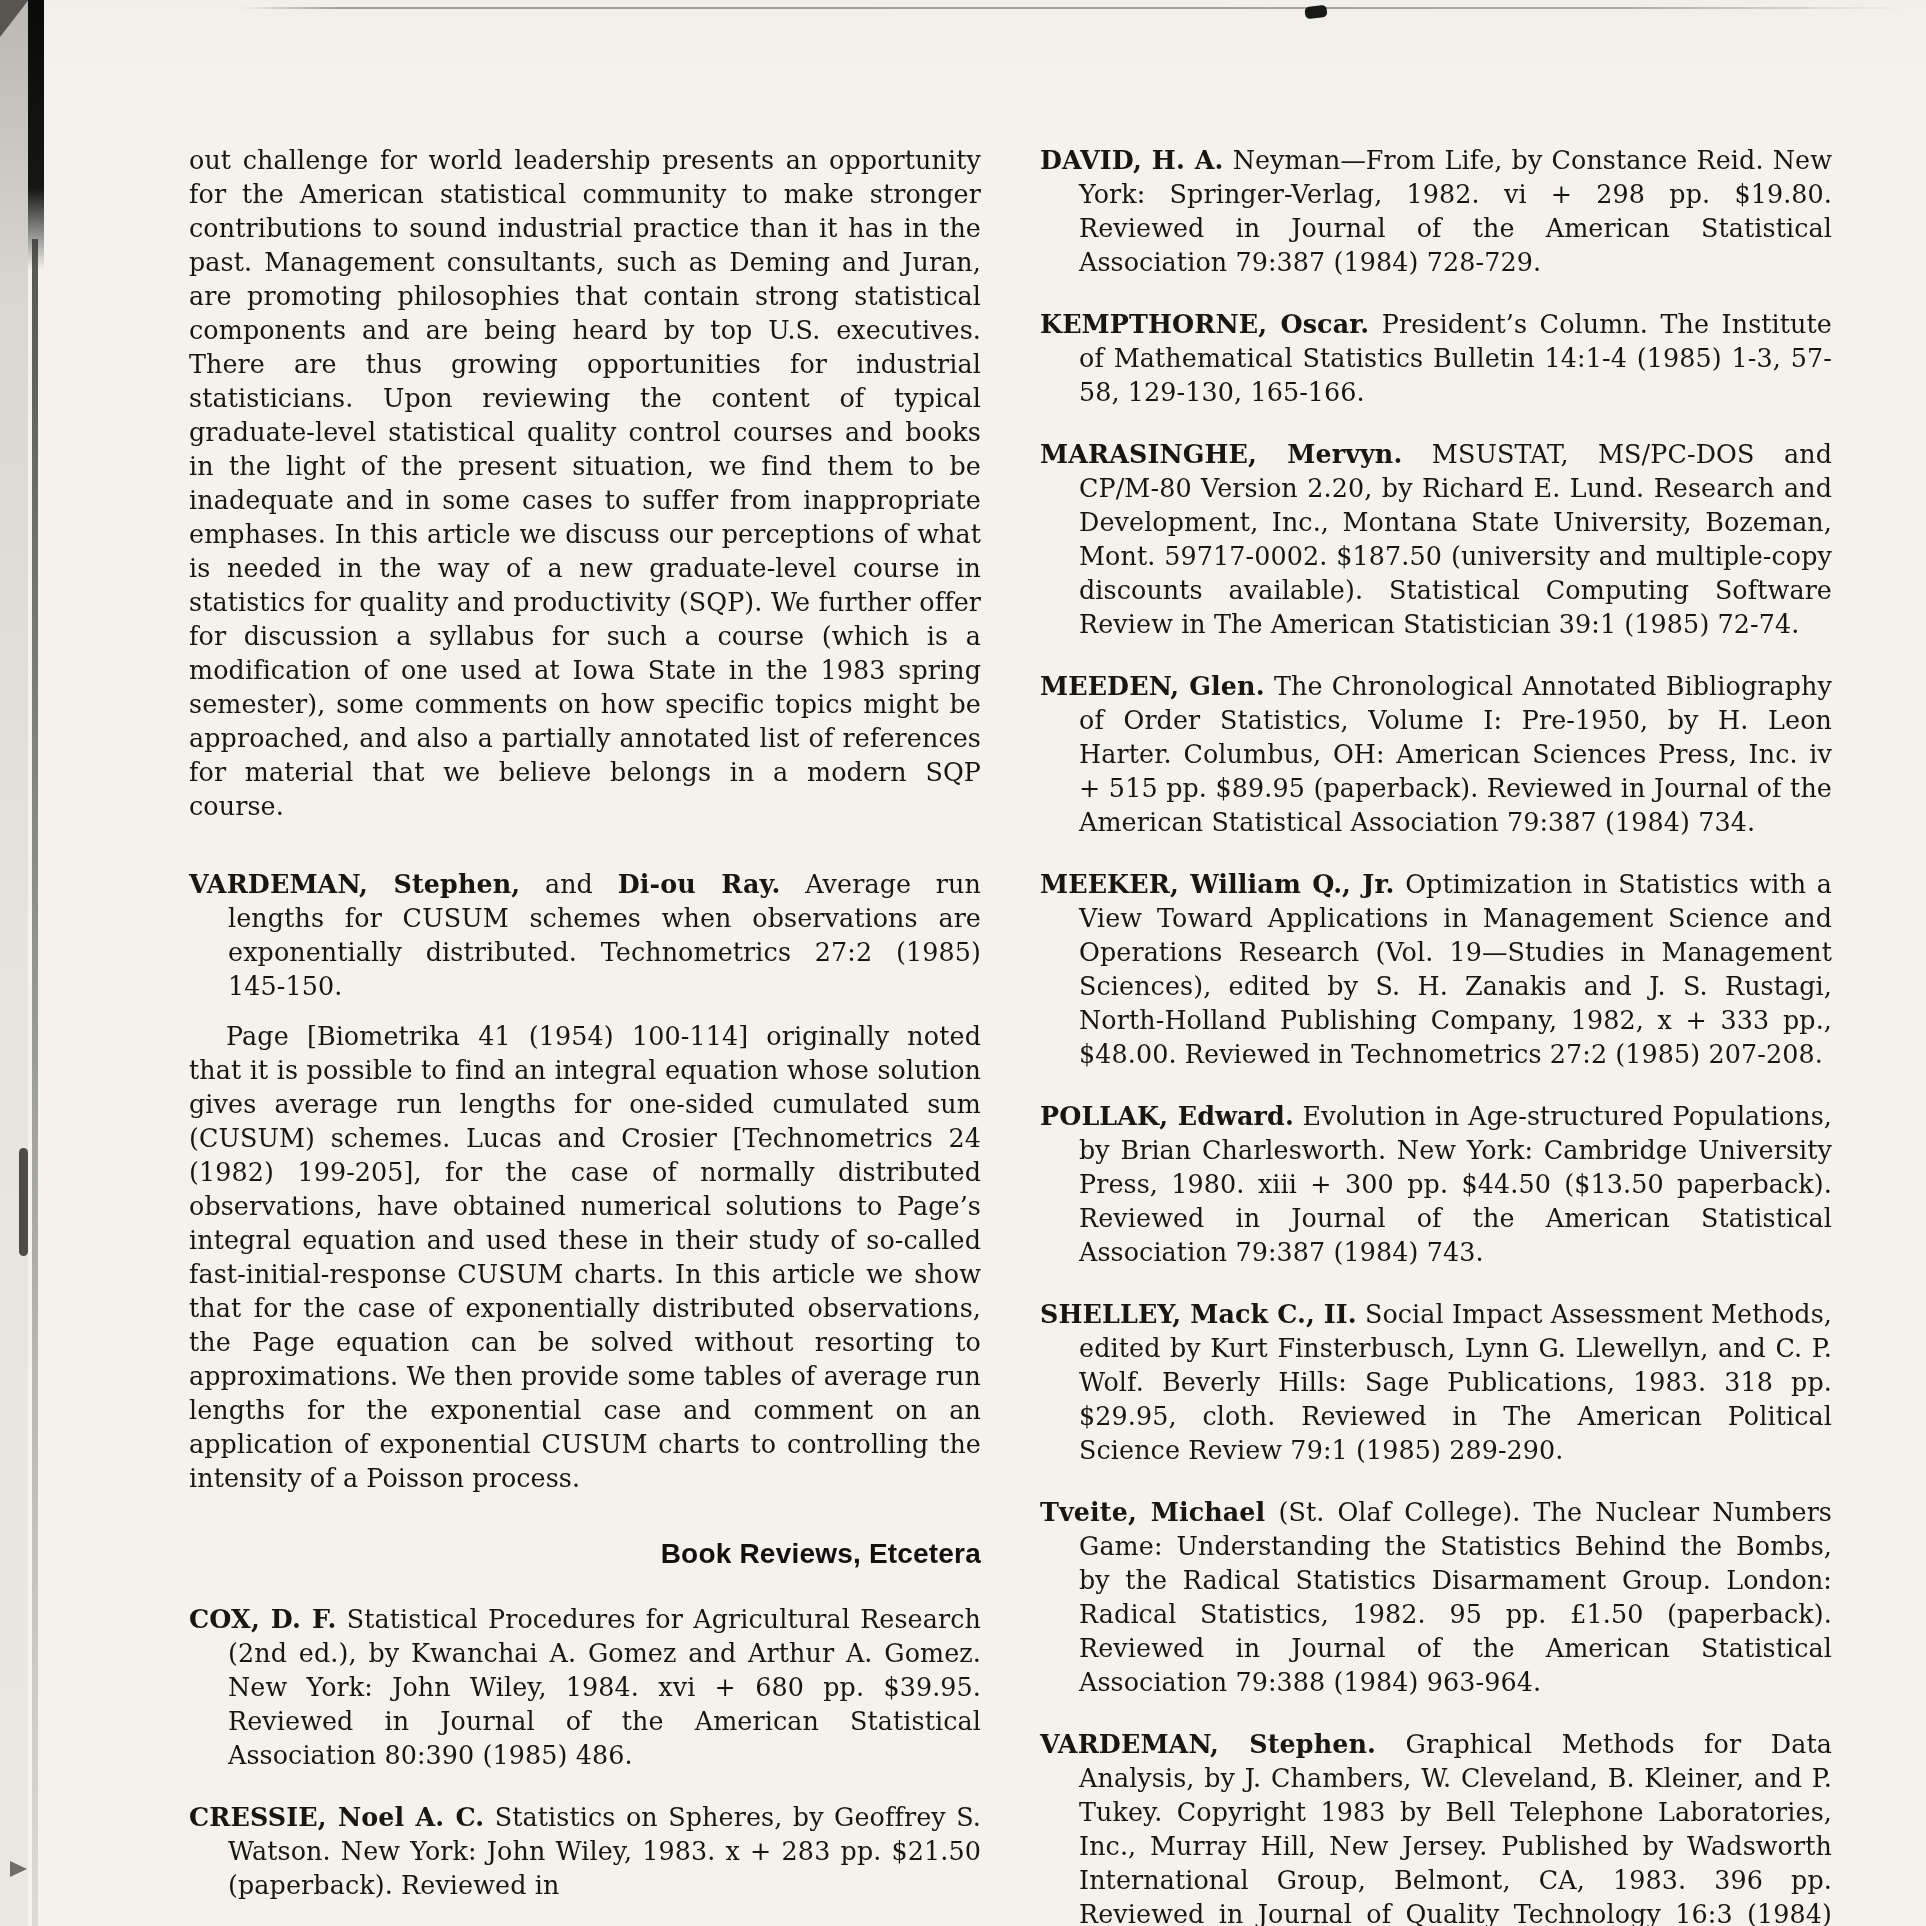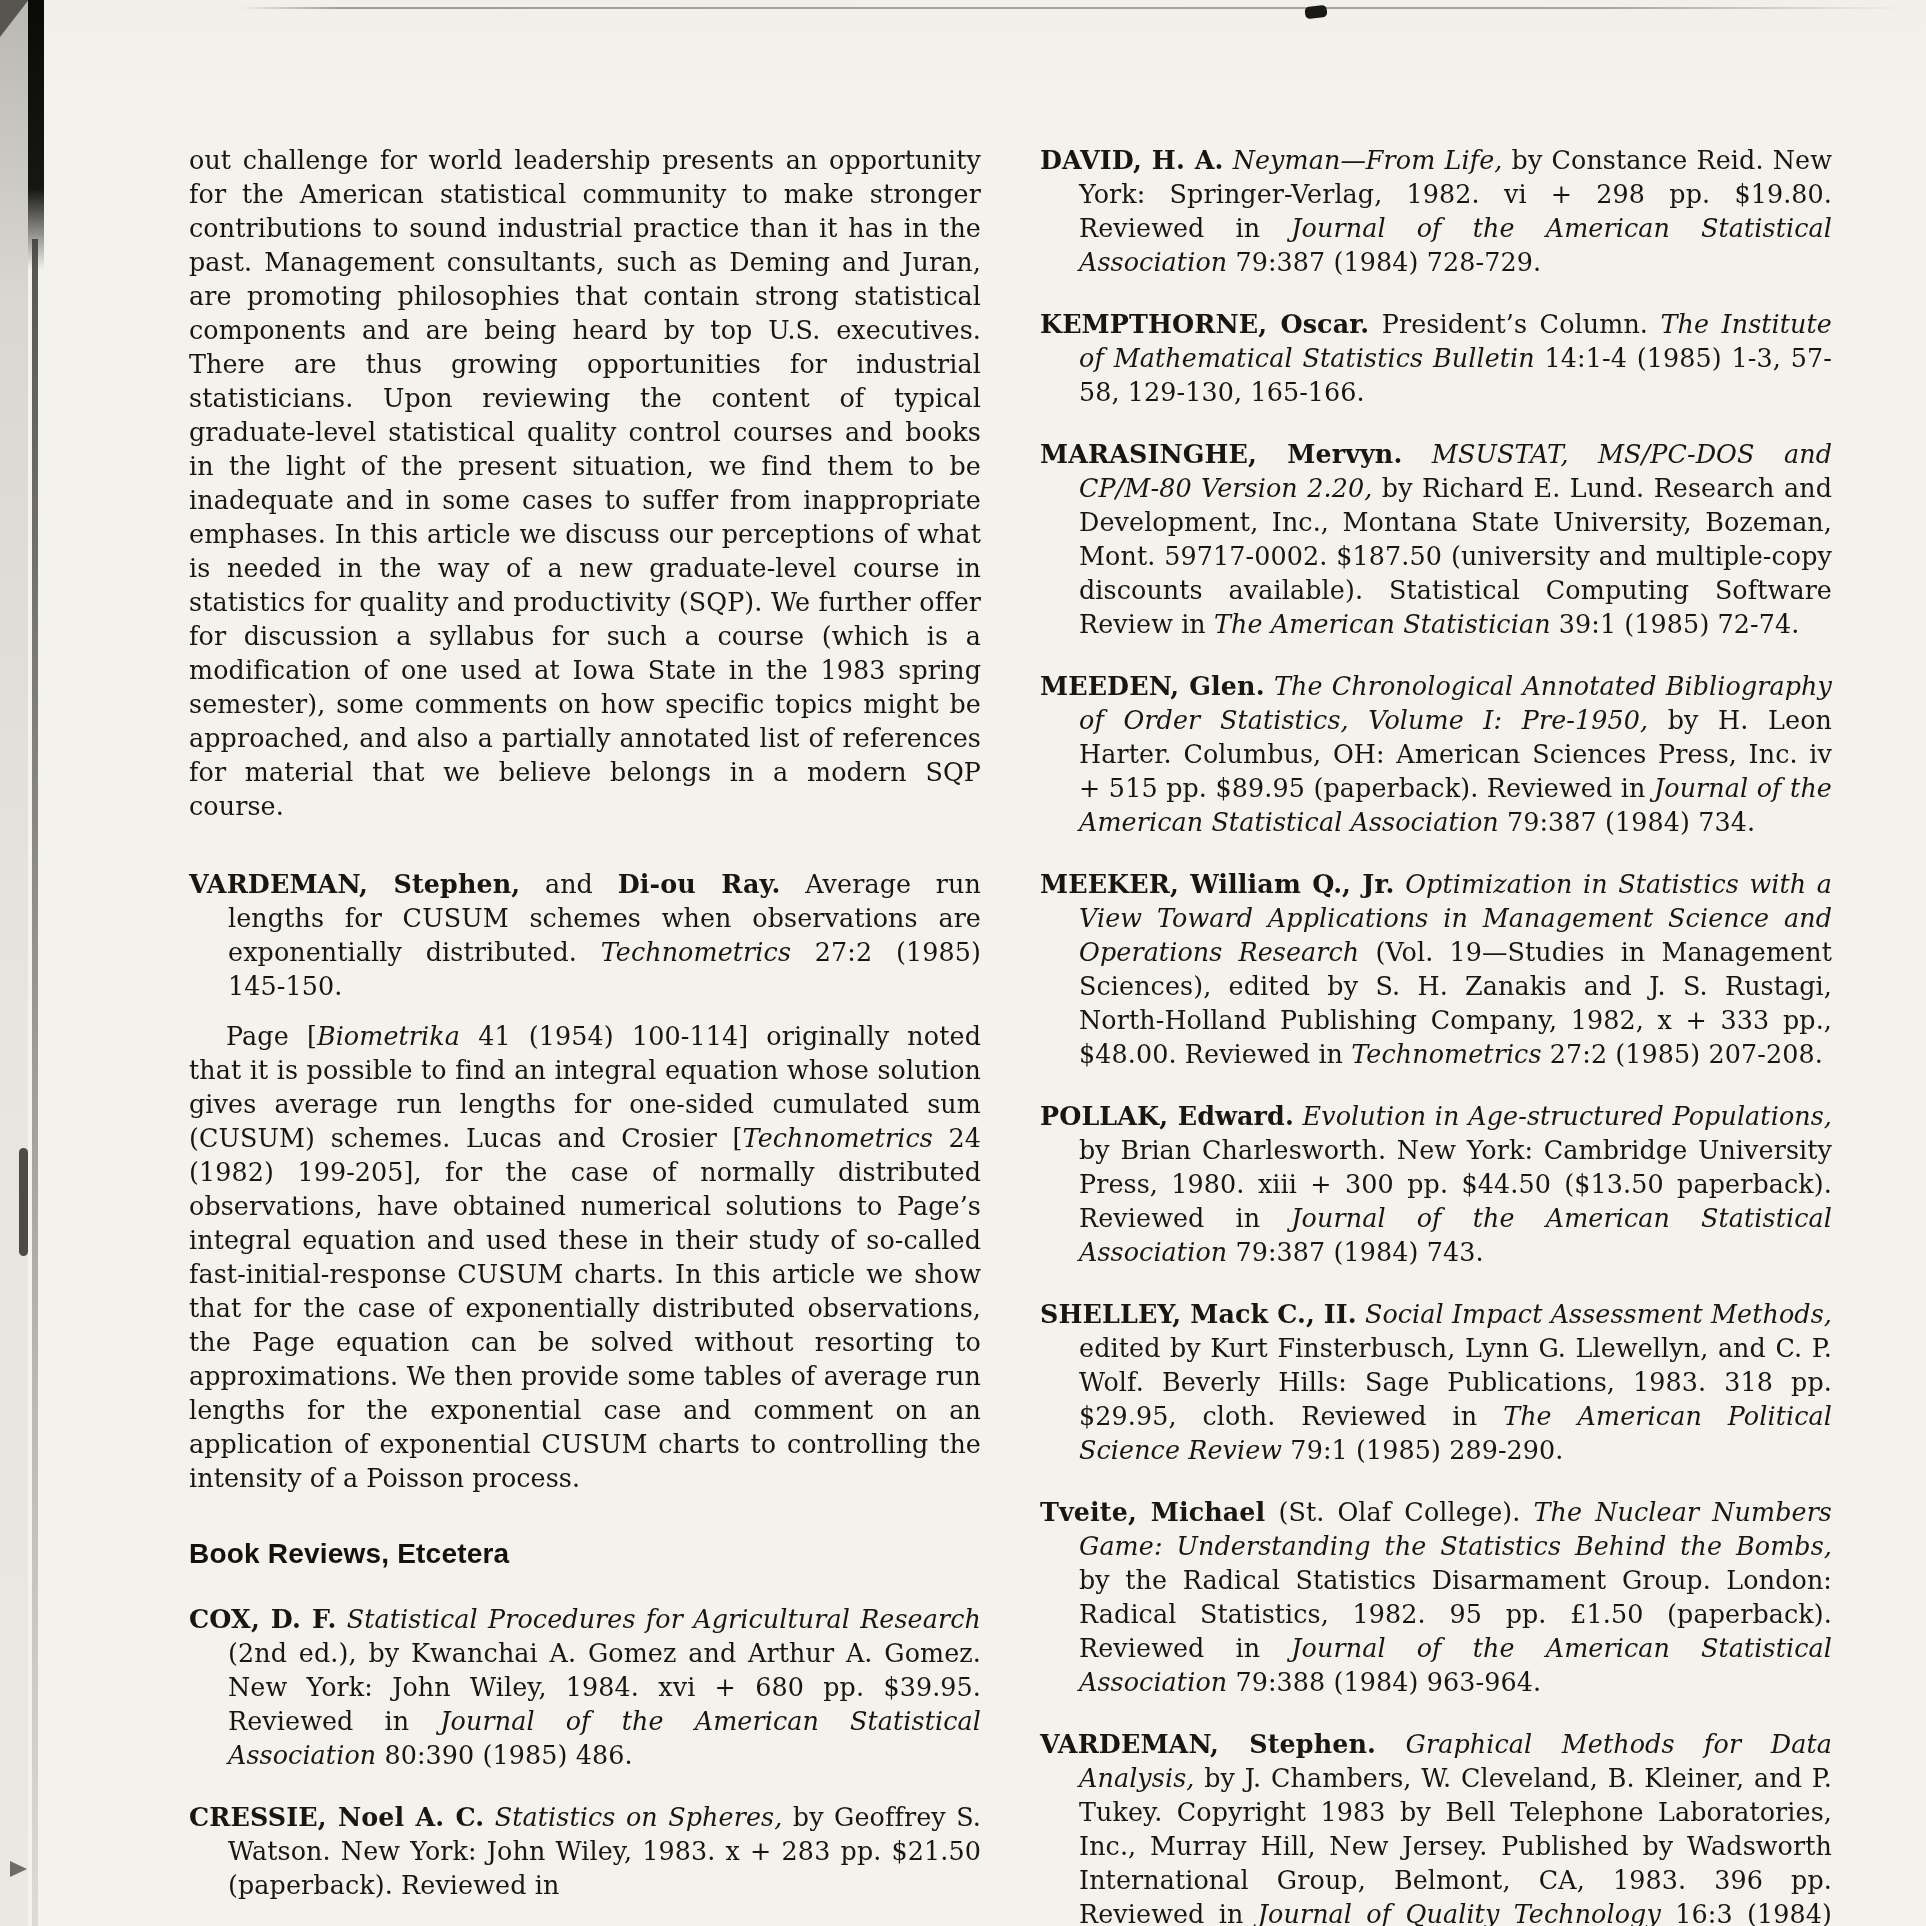--- a/index.html
+++ b/index.html
@@ -82,23 +82,24 @@
   .entry + .paragraph { margin-top: 16px; }
 
   .section-heading {
     margin: 45px 0 34px 0;
     font-family: "Liberation Sans", sans-serif;
     font-weight: bold;
     font-size: 28px;
     line-height: 1;
     color: #12110e;
     letter-spacing: 0.2px;
+    text-align: right;
   }
   .b { font-weight: bold; }
-  .i { font-style: italic; }
+  .i { }
 </style>
 </head>
 <body>
 
 <div class="page">
 
   <div class="edge-left-shade"></div>
   <div class="corner-mark"></div>
   <div class="edge-strip-dark"></div>
   <div class="edge-line"></div>

